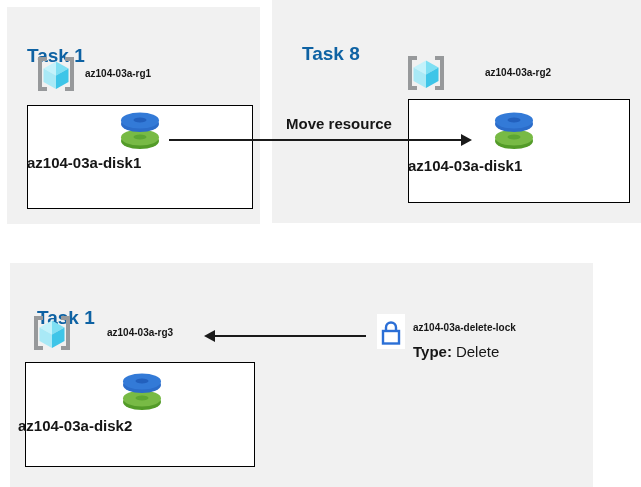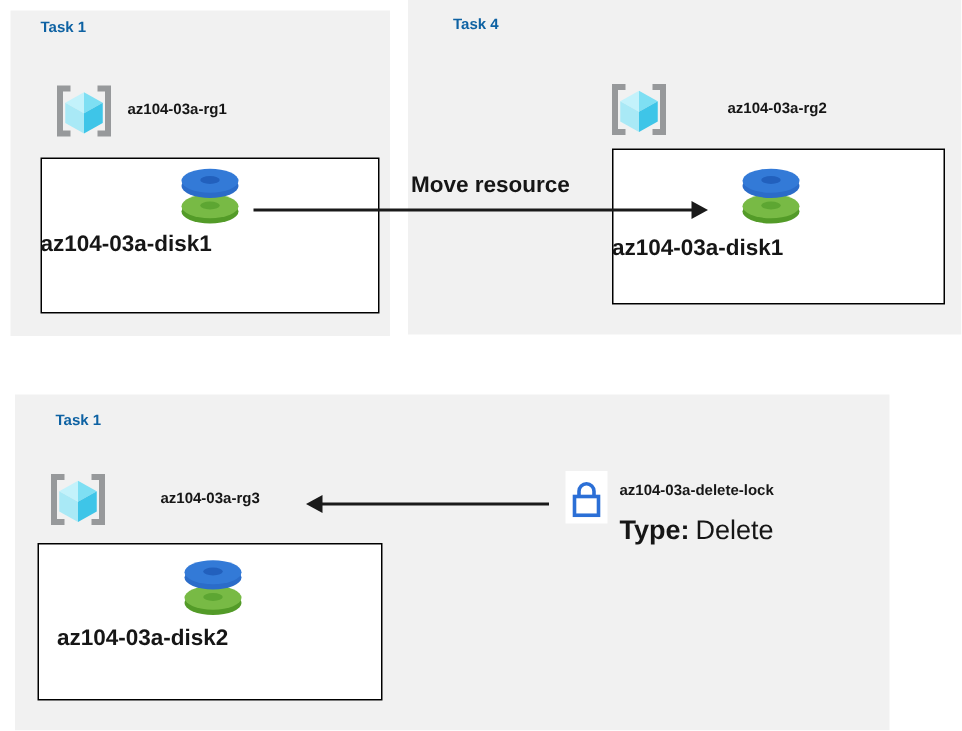--- a/index.html
+++ b/index.html
@@ -12,22 +12,23 @@
   *{margin:0;padding:0;box-sizing:border-box;}
   body{background:#fff;font-family:"Liberation Sans",sans-serif;}
   .canvas{
     position:relative;width:641px;height:487px;background:#ffffff;overflow:hidden;
   }
   .panel{position:absolute;background:var(--panel-bg);}
   .panel-task1{left:7px;top:7px;width:253px;height:217px;}
   .panel-task2{left:272px;top:0px;width:369px;height:223px;}
   .panel-task3{left:10px;top:263px;width:583px;height:224px;}
   .task-title{
-    position:absolute;font-size:10px;font-weight:bold;color:var(--title-blue);
+    position:absolute;font-size:19px;font-weight:bold;color:var(--title-blue);
     white-space:nowrap;
+    margin-top:32px;
   }
   .rg-icon{position:absolute;width:40px;height:36px;}
   .rg-label{
     position:absolute;height:36px;line-height:36px;font-size:10px;font-weight:bold;
     color:var(--text-black);white-space:nowrap;
   }
   .resource-box{
     position:absolute;background:#ffffff;border:1.5px solid #000000;
   }
   .disk-icon{position:absolute;width:40px;height:40px;}
@@ -40,33 +41,33 @@
     position:absolute;width:0;height:0;
     border-top:6px solid transparent;border-bottom:6px solid transparent;
     border-left:11px solid var(--line-black);
   }
   .arrow-head-left{
     position:absolute;width:0;height:0;
     border-top:6px solid transparent;border-bottom:6px solid transparent;
     border-right:11px solid var(--line-black);
   }
   .move-label{
-    position:absolute;left:274px;top:115px;width:130px;text-align:left;
+    position:absolute;left:274px;top:115px;width:130px;text-align:center;
     font-size:15px;font-weight:bold;color:var(--text-black);white-space:nowrap;
   }
   .lock-patch{
     position:absolute;left:377px;top:314px;width:28px;height:35px;background:#ffffff;
     display:flex;align-items:center;justify-content:center;
   }
   .lock-name{
     position:absolute;left:413px;top:322px;font-size:10px;font-weight:bold;
     color:var(--text-black);white-space:nowrap;
   }
   .lock-type{
-    position:absolute;left:413px;top:343px;font-size:18px;color:var(--text-black);
+    position:absolute;left:413px;top:343px;font-size:15px;color:var(--text-black);
     white-space:nowrap;
   }
   .lock-type .key{font-weight:bold;}
   .lock-type .value{font-weight:normal;margin-left:4px;}
 </style>
 </head>
 <body>
 
 <div class="canvas">
 
@@ -93,21 +94,21 @@
       <ellipse cx="20" cy="26.5" rx="19" ry="8" fill="#78ba45"></ellipse>
       <ellipse cx="20" cy="26" rx="6.5" ry="2.6" fill="#5da632"></ellipse>
       <ellipse cx="20" cy="13" rx="19" ry="8" fill="#2b6cc9"></ellipse>
       <ellipse cx="20" cy="9.5" rx="19" ry="8" fill="#337ad7"></ellipse>
       <ellipse cx="20" cy="9" rx="6.5" ry="2.6" fill="#2260bd"></ellipse>
     </svg>
     <div class="disk-label" style="left:27px;top:154px;width:226px;">az104-03a-disk1</div>
   </div>
 
   <div>
-    <div class="task-title" style="left:302px;top:11px;">Task 4</div>
+    <div class="task-title" style="left:302px;top:11px;">Task 8</div>
 
     <svg class="rg-icon" style="left:406px;top:55px;" viewBox="0 0 40 36">
       <path d="M11 3 H4 V33 H11" fill="none" stroke="#97999b" stroke-width="4"></path>
       <path d="M29 3 H36 V33 H29" fill="none" stroke="#97999b" stroke-width="4"></path>
       <polygon points="20,5.5 7.5,12.5 20,19.5" fill="#c3f2fb"></polygon>
       <polygon points="20,5.5 32.5,12.5 20,19.5" fill="#7edff3"></polygon>
       <polygon points="7.5,12.5 20,19.5 20,33 7.5,26" fill="#a9e9f6"></polygon>
       <polygon points="32.5,12.5 20,19.5 20,33 32.5,26" fill="#3ec5e8"></polygon>
     </svg>
     <div class="rg-label" style="left:455px;top:55px;margin-left:30px;">az104-03a-rg2</div>
@@ -145,21 +146,21 @@
 
     <div class="resource-box" style="left:25px;top:362px;width:230px;height:105px;"></div>
     <svg class="disk-icon" style="left:122px;top:372px;" viewBox="0 0 40 40">
       <ellipse cx="20" cy="30" rx="19" ry="8" fill="#539b28"></ellipse>
       <ellipse cx="20" cy="26.5" rx="19" ry="8" fill="#78ba45"></ellipse>
       <ellipse cx="20" cy="26" rx="6.5" ry="2.6" fill="#5da632"></ellipse>
       <ellipse cx="20" cy="13" rx="19" ry="8" fill="#2b6cc9"></ellipse>
       <ellipse cx="20" cy="9.5" rx="19" ry="8" fill="#337ad7"></ellipse>
       <ellipse cx="20" cy="9" rx="6.5" ry="2.6" fill="#2260bd"></ellipse>
     </svg>
-    <div class="disk-label" style="left:38px;top:417px;width:230px;">az104-03a-disk2</div>
+    <div class="disk-label" style="left:18px;top:417px;width:230px;">az104-03a-disk2</div>
   </div>
 
   <div>
     <div class="arrow-line" style="left:214px;top:335px;width:152px;"></div>
     <div class="arrow-head-left" style="left:204px;top:330px;"></div>
   </div>
 
   <div>
     <div class="lock-patch">
       <svg width="22" height="28" viewBox="0 0 22 28">

